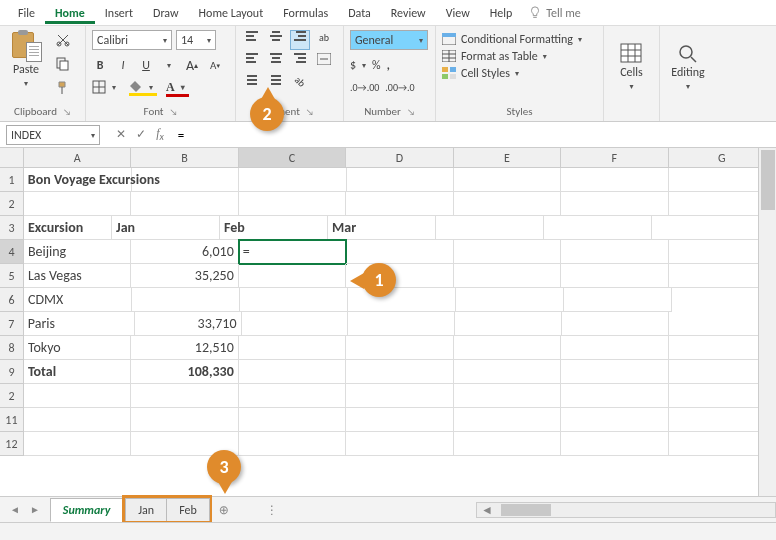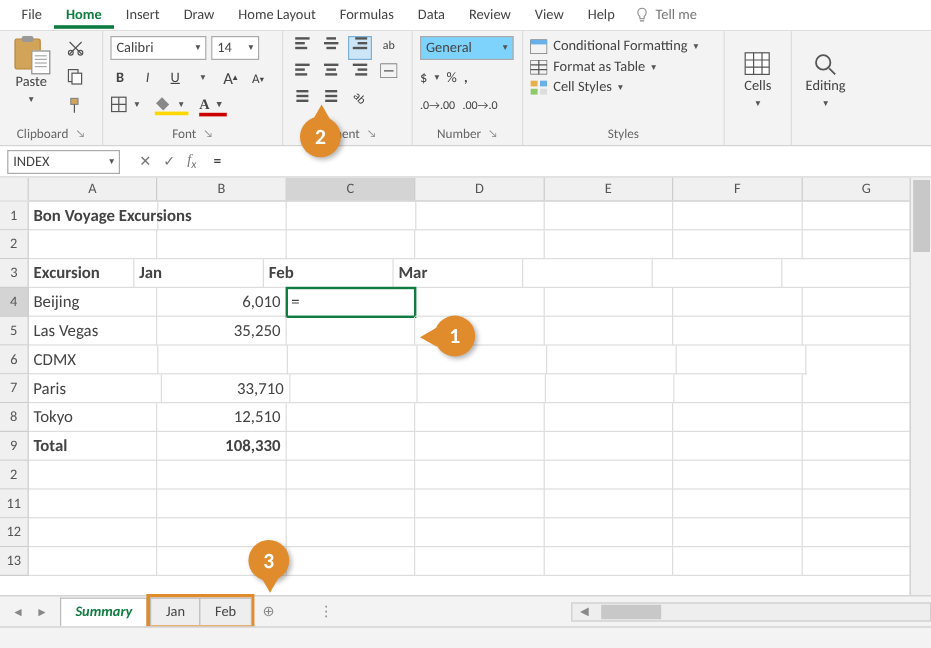--- a/index.html
+++ b/index.html
@@ -523,30 +523,20 @@
   <div class="row">
       <div class="rh">12</div>
       <div class="cell" style="width:108px"></div>
       <div class="cell" style="width:108px"></div>
       <div class="cell" style="width:108px"></div>
       <div class="cell" style="width:108px"></div>
       <div class="cell" style="width:108px"></div>
       <div class="cell" style="width:108px"></div>
       <div class="cell" style="width:108px"></div>
     </div>
-  <div class="row">
-      <div class="rh">13</div>
-      <div class="cell" style="width:108px"></div>
-      <div class="cell" style="width:108px"></div>
-      <div class="cell" style="width:108px"></div>
-      <div class="cell" style="width:108px"></div>
-      <div class="cell" style="width:108px"></div>
-      <div class="cell" style="width:108px"></div>
-      <div class="cell" style="width:108px"></div>
-    </div>
 </div>
 
 <div class="vscroll">
     <div class="thumb"></div>
   </div>
 
 <div class="tabs-row">
   <div class="tab-nav">
       <span>◄</span>
       <span>►</span>

